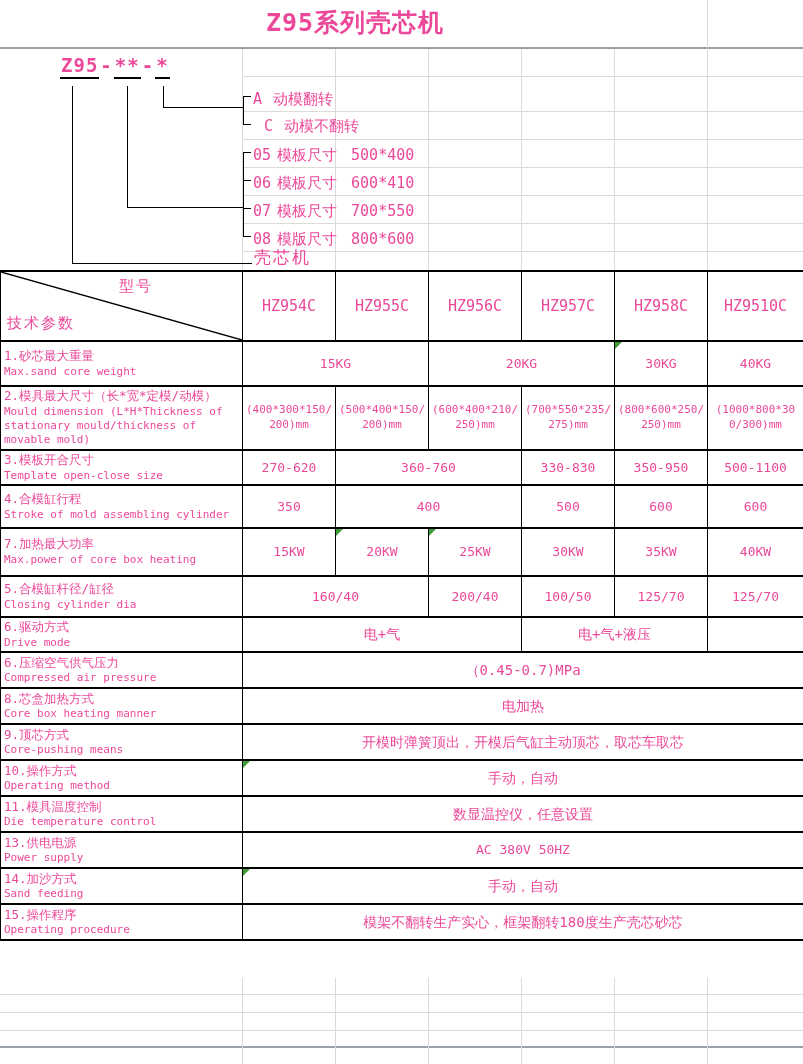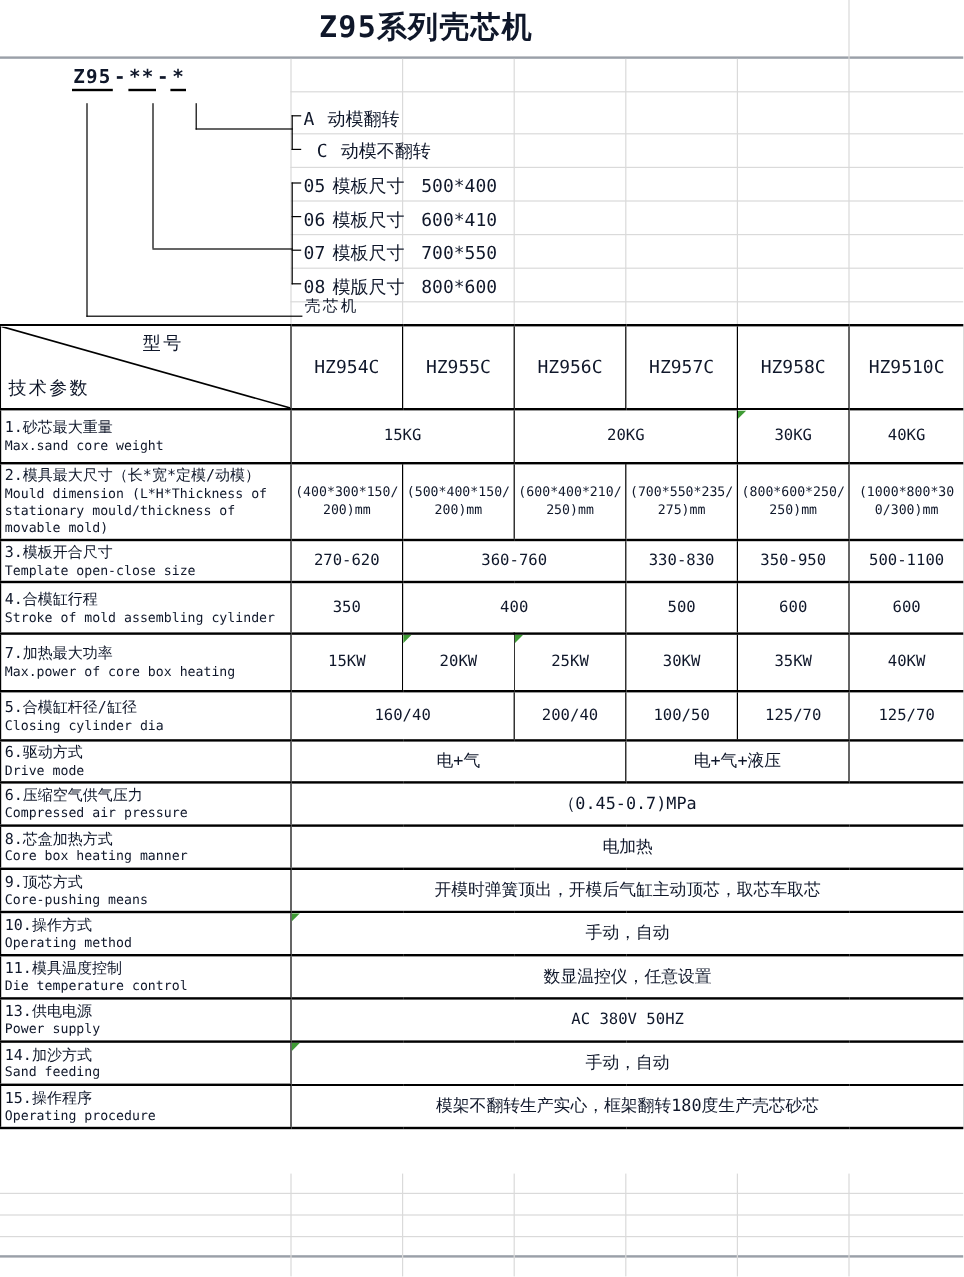--- a/index.html
+++ b/index.html
@@ -1,37 +1,37 @@
 <!DOCTYPE html>
 <html><head>
 <meta charset="utf-8">
 <style>
   html,body { margin:0; padding:0; background:#fff; }
   .page { position:relative; width:803px; height:1064px; background:#fff; overflow:hidden;
-          font-family:"DejaVu Sans Mono", monospace; color:#0f172a; }
+          font-family:"DejaVu Sans Mono", monospace; color:#ec4899; }
 
   
   .title { position:absolute; top:6px; left:0; width:710px; text-align:center;
            font-size:25px; font-weight:bold; letter-spacing:1px; }
 
   
   .ln  { position:absolute; background:#000; }
   .gl  { position:absolute; background:#dadada; }
   .gl2 { position:absolute; background:#9aa0a8; }
 
   
-  .model-code { position:absolute; left:60px; top:54px; font-size:16px; font-weight:bold;
+  .model-code { position:absolute; left:60px; top:54px; font-size:19px; font-weight:bold;
                 display:flex; letter-spacing:1px; }
   .model-code .u { border-bottom:2px solid #000; padding:0 1px 1px 1px; }
   .model-code .d { padding:0 1px; }
   .ditem { position:absolute; font-size:15px; white-space:nowrap; }
   .ditem .code { display:inline-block; min-width:14px; }
   .ditem .lab  { margin-left:6px; }
   .ditem .valx { margin-left:14px; }
-  .machine-label { position:absolute; left:254px; top:246px; font-size:13px; letter-spacing:2px; }
+  .machine-label { position:absolute; left:254px; top:246px; font-size:17px; letter-spacing:2px; }
 
   
   table.spec { position:absolute; top:270px; left:0; width:803px;
                border-collapse:collapse; table-layout:fixed; }
   .spec th, .spec td { border:1px solid #000; border-top-width:2px; border-bottom-width:2px;
                        padding:0; overflow:hidden; background:#fff; }
   tr.rh      { height:70px; }
   tr.r-weight{ height:45px; }
   tr.r-dim   { height:62px; }
   tr.r-open  { height:25px; }

